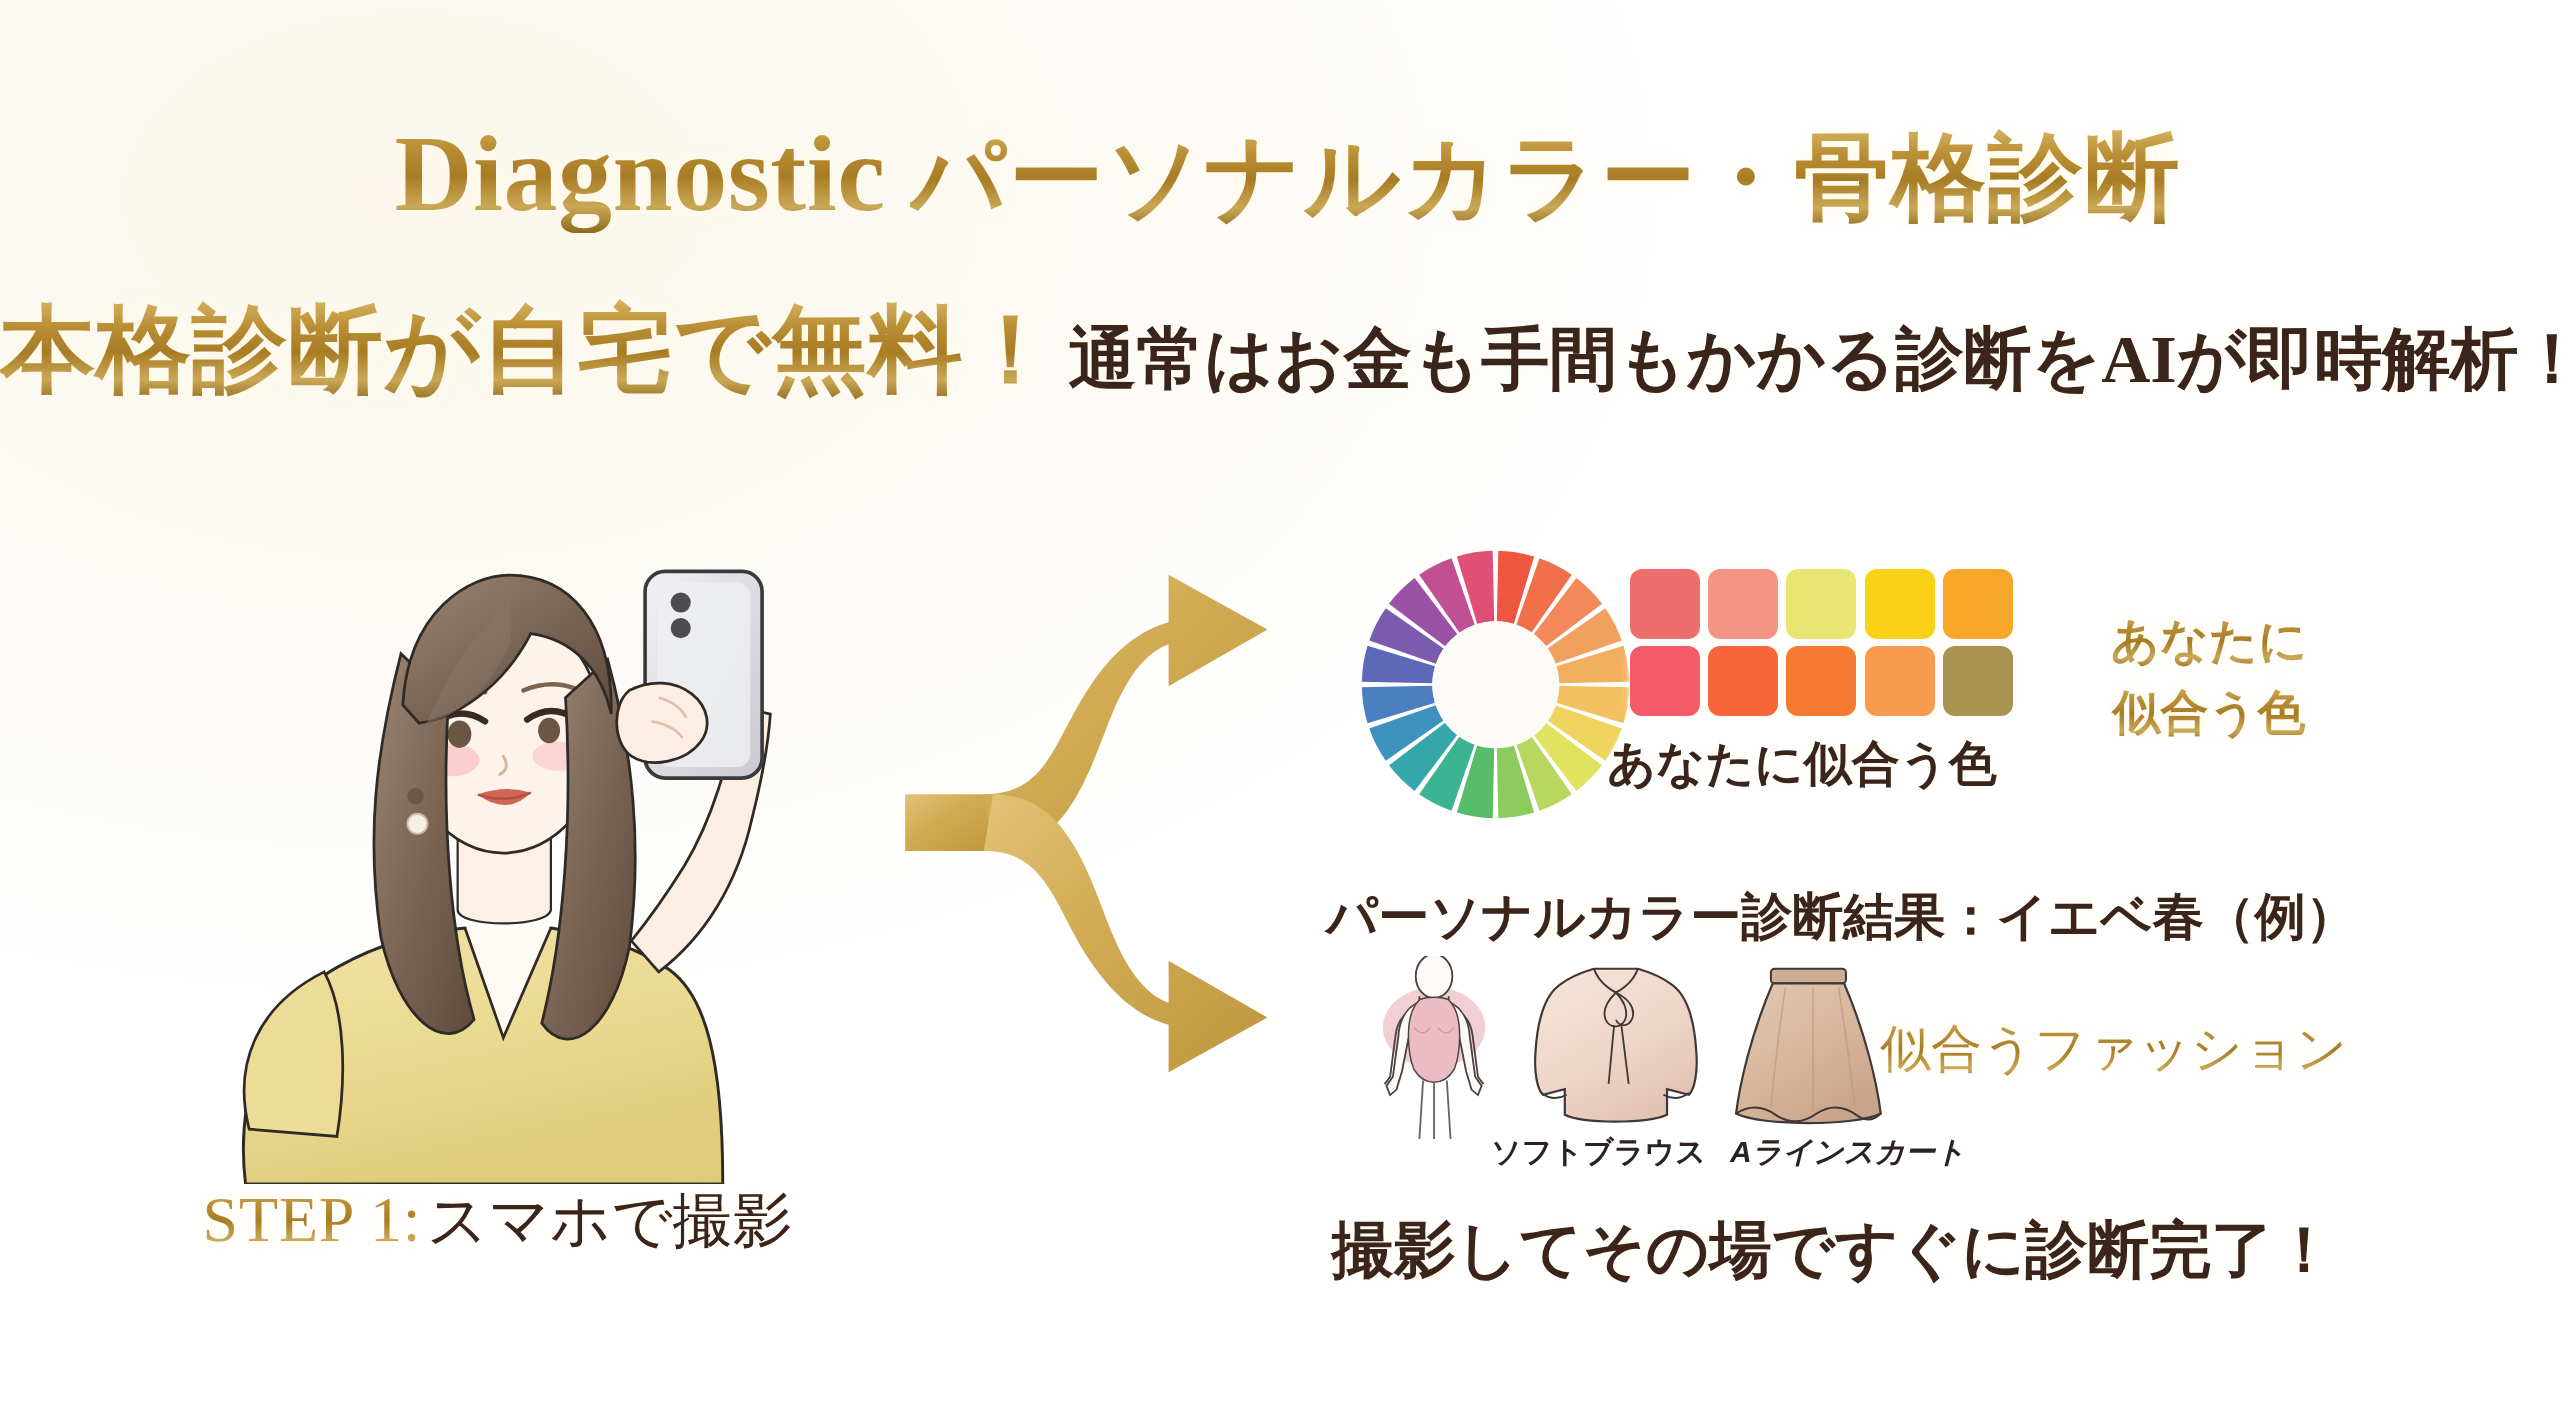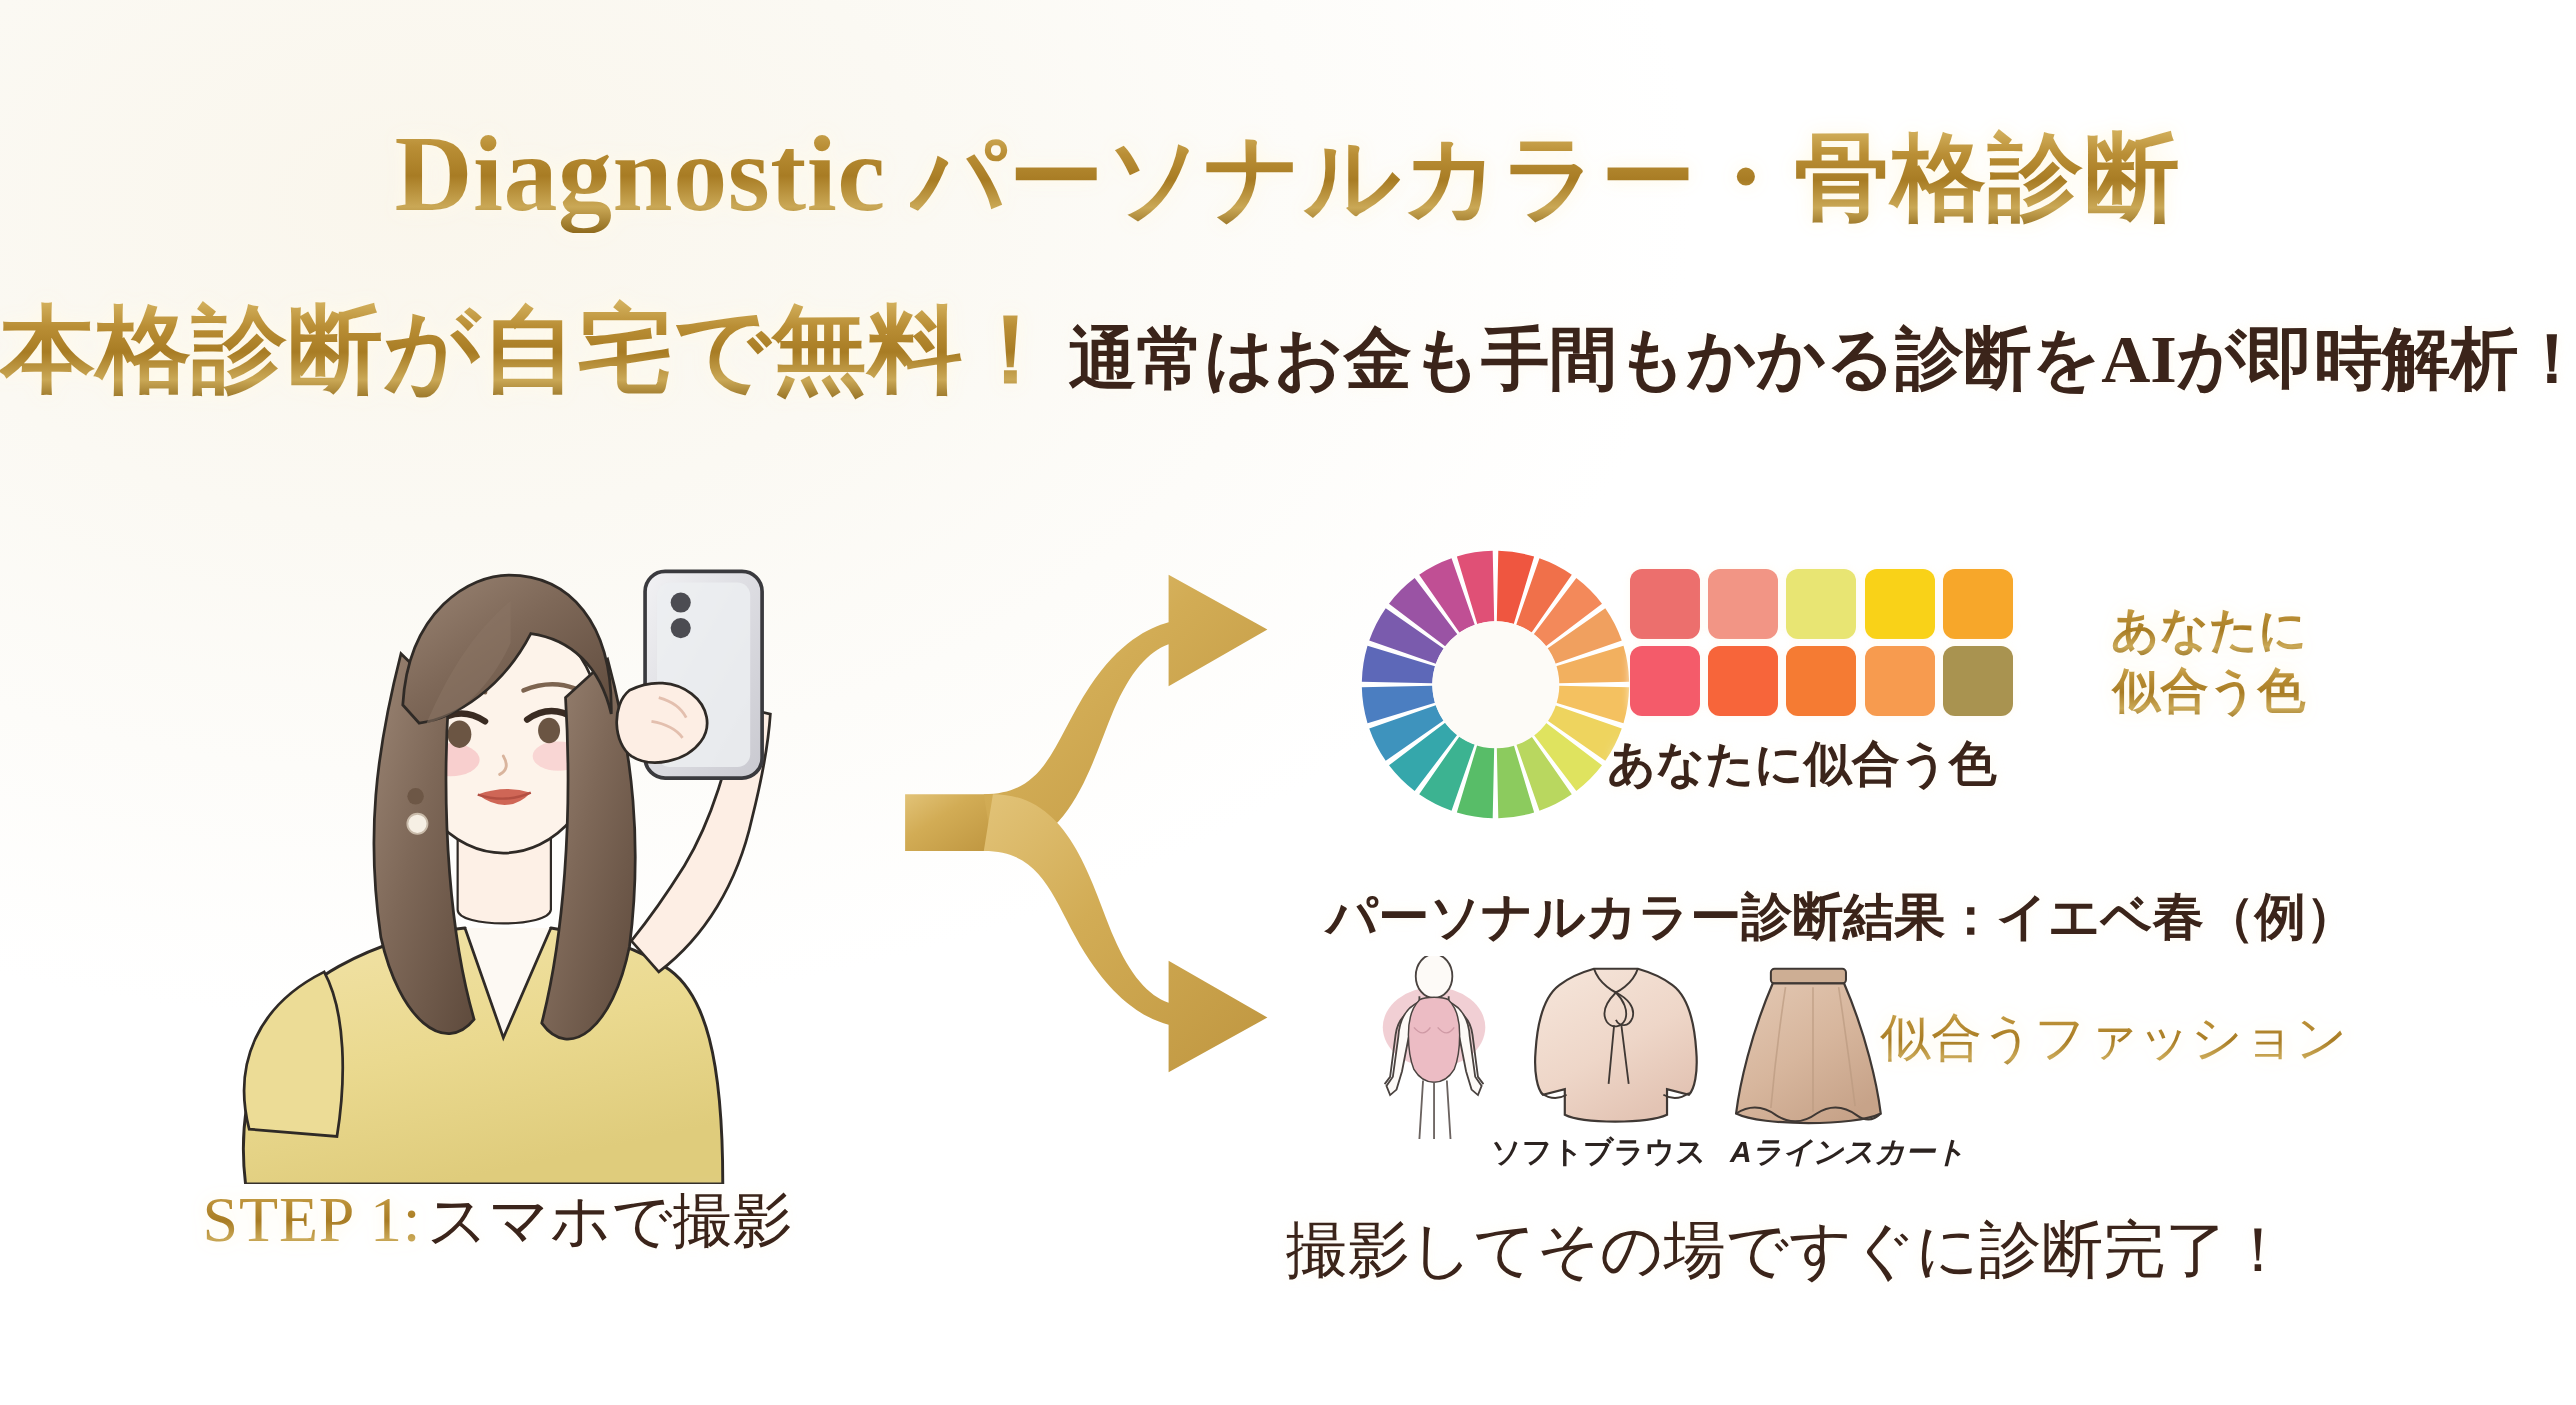--- a/index.html
+++ b/index.html
@@ -11,20 +11,21 @@
       linear-gradient(135deg,#f9f6ee 0%,#fcfaf5 45%,#ffffff 100%);
   }
   .stage{position:relative;width:2576px;height:1405px;}
 
   
   .gold{
     background:linear-gradient(180deg,#d8b765 0%,#b98e35 28%,#a87c24 52%,#caa856 78%,#8f6a1d 100%);
     -webkit-background-clip:text;background-clip:text;color:transparent;
     -webkit-text-fill-color:transparent;
     filter:drop-shadow(0 0 9.1px rgba(255,248,225,.95)) drop-shadow(0 0.9px 0 rgba(255,255,255,.6));
+    margin-top:11px;
   }
   .brown{color:#3b241a;text-shadow:0 0 9.1px rgba(255,252,244,.95),0 0 16.5px rgba(255,252,244,.7);}
 
   
   .title{
     position:absolute;top:110px;left:0;width:2576px;text-align:center;
     font-size:102px;line-height:1.18;font-weight:700;letter-spacing:0.5px;
     white-space:nowrap;
   }
   .title .en{font-family:"Liberation Serif","DejaVu Serif",serif;font-size:108px;}
@@ -89,22 +90,22 @@
     font-size:30px;font-weight:700;color:#2c2320;white-space:nowrap;
     font-family:"Liberation Sans","DejaVu Sans",sans-serif;
   }
   .fig-labels span{display:inline-block;}
   .fig-labels .lbl2{margin-left:24px;font-style:italic;}
   .bn-side{
     position:absolute;left:1880px;top:1004px;width:494px;
     font-size:51px;font-weight:400;white-space:nowrap;
   }
   .bn-foot{
-    position:absolute;left:1280px;top:1208px;width:1015px;text-align:center;
-    font-size:62px;font-weight:400;white-space:nowrap;
+    position:absolute;left:1326px;top:1208px;width:1015px;text-align:center;
+    font-size:62px;font-weight:700;white-space:nowrap;
   }
 </style>
 </head>
 <body>
 
 <div class="stage">
 
   <div class="title">
     <span class="gold en">Diagnostic</span><span class="gold jp">パーソナルカラー・骨格診断</span>
   </div>

